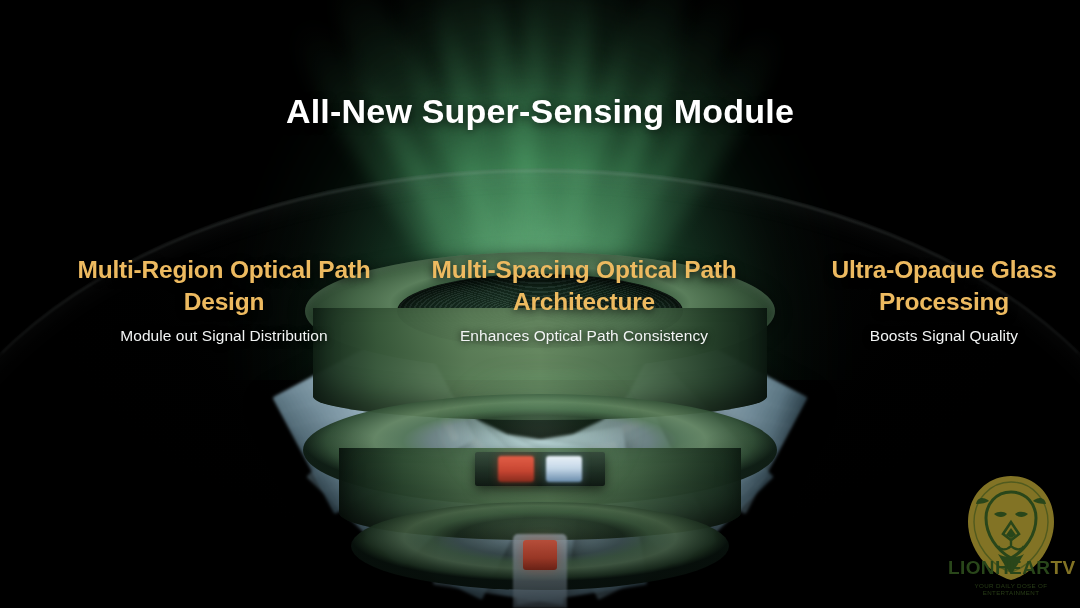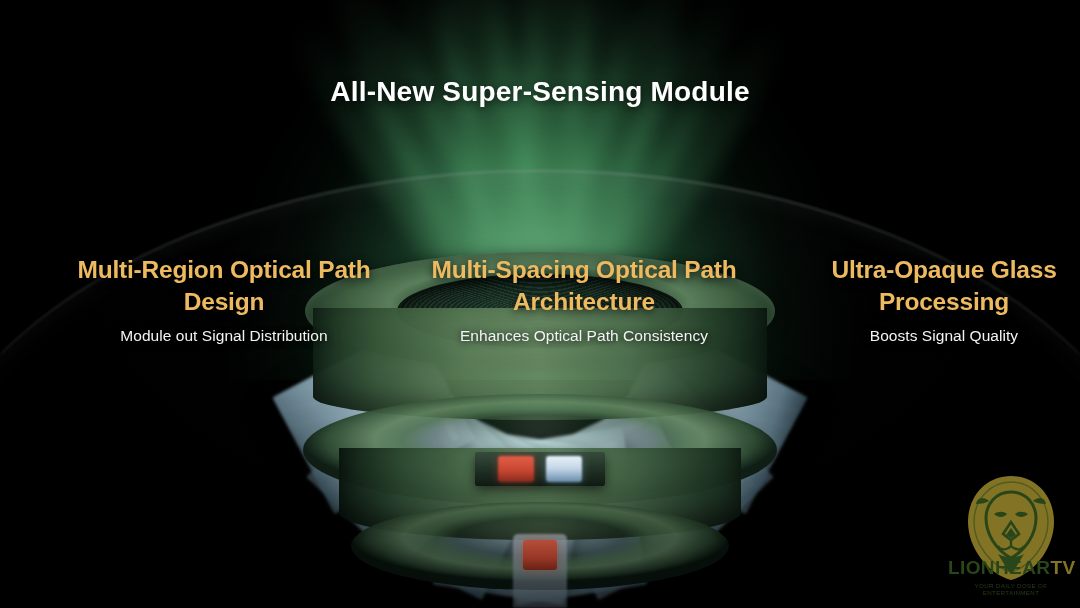--- a/index.html
+++ b/index.html
@@ -293,24 +293,24 @@
   .vignette {
     position:absolute; inset:0;
     background:radial-gradient(ellipse 72% 76% at 50% 46%,
        rgba(0,0,0,0) 40%, rgba(0,0,0,0.45) 74%, rgba(0,0,0,0.92) 100%);
     pointer-events:none;
   }
 
   
   .title {
     position:absolute;
-    left:0; top:76px;
+    left:0; top:92px;
     width:1080px;
     text-align:center;
-    font-size:28px;
+    font-size:34px;
     font-weight:bold;
     color:#ffffff;
     letter-spacing:0.2px;
     text-shadow:0 2px 10px rgba(0,0,0,0.7);
   }
 
   .columns {
     position:absolute;
     left:16px; top:254px;
     width:1080px;

